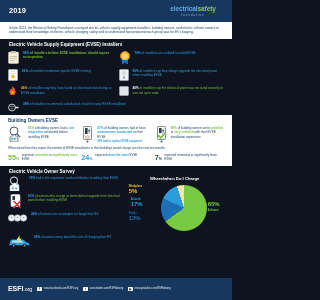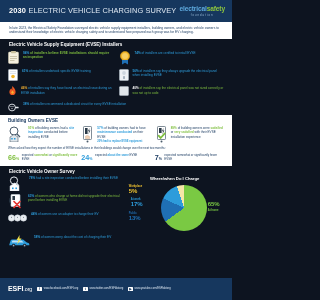--- a/index.html
+++ b/index.html
@@ -112,22 +112,21 @@
 
   svg { display:block; }
 </style>
 </head>
 <body>
 
 <div class="page">
 
   <div class="header">
     <div class="header-title">
-      <b>2030</b>
-      <span class="light">ELECTRIC VEHICLE CHARGING SURVEY</span>
+      <b>2019</b>
     </div>
     <div class="logo-box">
       <div class="logo-line1">
         <span class="blue">electrical</span><span class="green">safety</span>
       </div>
       <div class="logo-line2">foundation</div>
     </div>
   </div>
 
   <div class="intro-wrap">
@@ -295,21 +294,21 @@
           <span class="navy">of building</span>
           <span class="navy">owners were </span><span class="green b">satisfied</span><span class="navy"> or </span><span class="green b">very satisfied</span><span class="navy"> with their EVSE installation experience</span>
         </span>
       </div>
     </div>
 
     <div class="lead-line">When asked how they expect the number of EVSE installations in their buildings would change over the next two months:</div>
 
     <div class="expect-row">
       <div class="expect-item">
-        <span class="expect-num green"><span>66</span><small>%</small></span>
+        <span class="expect-num green"><span>55</span><small>%</small></span>
         <span class="expect-txt navy"><span>expected </span><span class="green b">somewhat</span><span> or </span><span class="green b">significantly more</span><span> EVSE</span></span>
       </div>
       <div class="expect-item">
         <span class="expect-num blue"><span>24</span><small>%</small></span>
         <span class="expect-txt navy"><span>expected </span><span class="blue b">about the same</span><span> EVSE</span></span>
       </div>
       <div class="expect-item">
         <span class="expect-num navy"><span>7</span><small>%</small></span>
         <span class="expect-txt navy"><span>expected somewhat or significantly fewer EVSE</span></span>
       </div>

